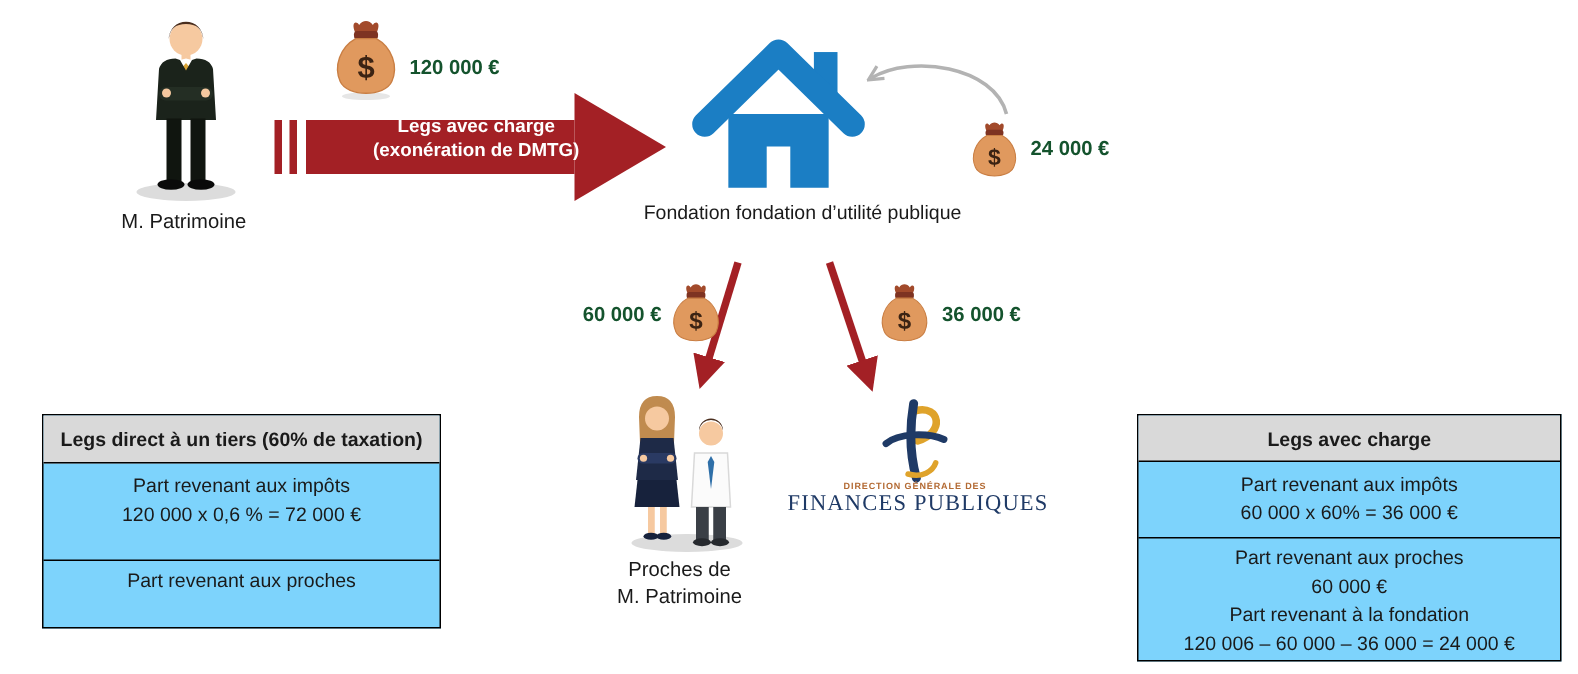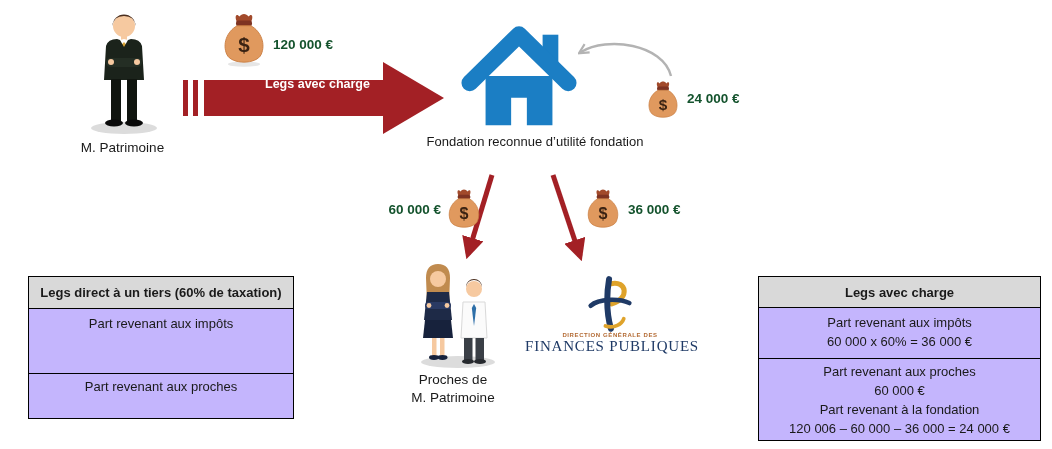--- a/index.html
+++ b/index.html
@@ -3,21 +3,21 @@
 <meta charset="utf-8">
 <style>
   html,body{margin:0;padding:0;background:#ffffff;}
   .stage{position:relative;width:1052px;height:449px;background:#ffffff;overflow:hidden;
          font-family:"Liberation Sans",sans-serif;color:#1a1a1a;}
   .abs{position:absolute;}
   .cap{font-size:13.5px;line-height:18px;text-align:center;color:#1a1a1a;}
   .amt{font-size:13.5px;font-weight:600;color:#14532d;white-space:nowrap;}
   .arrow-label{color:#ffffff;font-weight:bold;font-size:12.5px;line-height:16px;text-align:center;}
   
-  .tbl{border:1.6px solid #000;background:#c4b5fd;box-sizing:border-box;}
+  .tbl{border:1.6px solid #000;background:#7dd3fc;box-sizing:border-box;}
   .tbl .hdr{background:#D9D9D9;border-bottom:1.6px solid #000;font-weight:bold;font-size:13px;
             display:flex;align-items:center;justify-content:center;text-align:center;box-sizing:border-box;}
   .tbl .row{border-bottom:1.6px solid #000;font-size:13px;line-height:19px;text-align:center;
             box-sizing:border-box;padding-top:5px;}
   .tbl .row:last-child{border-bottom:none;}
   
   .dgfip-small{font-size:6px;font-weight:bold;letter-spacing:0.6px;color:#B36A33;text-align:center;white-space:nowrap;}
   .dgfip-big{font-family:"Liberation Serif",serif;font-size:15px;letter-spacing:0.8px;color:#1F3A66;
              text-align:center;white-space:nowrap;}
 </style>
@@ -54,20 +54,21 @@
   <div class="abs amt" style="left:273px;top:37px;">120 000 €</div>
 
   <svg class="abs" style="left:180px;top:58px;" width="267" height="78" viewBox="0 0 267 78">
     <rect x="3" y="22" width="5" height="36" fill="#A32025"></rect>
     <rect x="13" y="22" width="5" height="36" fill="#A32025"></rect>
     <rect x="24" y="22" width="179" height="36" fill="#A32025"></rect>
     <polygon points="203,4 264,40 203,76" fill="#A32025"></polygon>
   </svg>
   <div class="abs arrow-label" style="left:205px;top:76px;width:225px;">
     <div>Legs avec charge</div>
+    <div>(exonération de DMTG)</div>
   </div>
 
   <svg class="abs" style="left:460px;top:20px;" width="118" height="112" viewBox="0 0 120 112">
     <rect x="84" y="14" width="16" height="30" fill="#1B7EC4"></rect>
     <path d="M10,63 L60,14 L110,63" stroke="#1B7EC4" stroke-width="17" fill="none" stroke-linecap="round" stroke-linejoin="round"></path>
     <path d="M26,56 L94,56 L94,106 L68,106 L68,78 L52,78 L52,106 L26,106 Z" fill="#1B7EC4"></path>
   </svg>
 
   <svg class="abs" style="left:573px;top:34px;" width="102" height="46" viewBox="0 0 102 46">
     <defs>
@@ -80,21 +81,21 @@
 
   <svg class="abs" style="left:646px;top:80px;" width="34" height="41" viewBox="0 0 40 48">
     <path d="M14,9 C11,3 14,1 16,4 C18,1 22,1 24,4 C26,1 29,3 26,9 Z" fill="#A24A2B"></path>
     <rect x="13" y="7.5" width="14" height="5" rx="2" fill="#7E3322"></rect>
     <path d="M14,12 C5,17 1,28 5,37 C9,46 31,46 35,37 C39,28 35,17 26,12 Z" fill="#E0995E" stroke="#C97E43" stroke-width="0.8"></path>
     <text x="20" y="35" font-size="18" font-weight="bold" fill="#3B2313" text-anchor="middle">$</text>
   </svg>
   <div class="abs amt" style="left:687px;top:91px;">24 000 €</div>
 
   <div class="abs" style="left:375px;top:133px;width:320px;">
-    <div class="cap" style="font-size:13px;">Fondation reconnue d’utilité fondation</div>
+    <div class="cap" style="font-size:13px;">Fondation fondation d’utilité publique</div>
   </div>
 
   <svg class="abs" style="left:430px;top:168px;" width="220" height="105" viewBox="0 0 220 105">
     <defs>
       <marker id="redhead" viewBox="0 0 10 10" refX="7.5" refY="5" markerWidth="4.4" markerHeight="4.4" orient="auto">
         <path d="M0,0 L10,5 L0,10 Z" fill="#A32025"></path>
       </marker>
     </defs>
     <line x1="62" y1="7" x2="38" y2="86" stroke="#A32025" stroke-width="5" marker-end="url(#redhead)"></line>
     <line x1="123" y1="7" x2="150" y2="88" stroke="#A32025" stroke-width="5" marker-end="url(#redhead)"></line>
@@ -139,35 +140,36 @@
     <rect x="56" y="76" width="8.5" height="22" fill="#3A3F46"></rect>
     <rect x="67.5" y="76" width="8.5" height="22" fill="#3A3F46"></rect>
     <ellipse cx="60" cy="99.5" rx="6" ry="2.6" fill="#26292e"></ellipse>
     <ellipse cx="72" cy="99.5" rx="6" ry="2.6" fill="#26292e"></ellipse>
   </svg>
   <div class="abs" style="left:392px;top:371px;width:122px;">
     <div class="cap">Proches de</div>
     <div class="cap">M. Patrimoine</div>
   </div>
 
-  <div class="abs" style="left:525px;top:274px;width:170px;">
+  <div class="abs" style="left:525px;top:264px;width:170px;">
     <svg style="display:block;margin:0 auto;" width="46" height="58" viewBox="0 0 50 60">
       <path d="M26,9 C43,5 47,25 27,31" stroke="#DFA32B" stroke-width="5.5" fill="none" stroke-linecap="round"></path>
       <path d="M24,4 C21,22 21,40 26,58" stroke="#1F3A66" stroke-width="6.5" fill="none" stroke-linecap="round"></path>
       <path d="M4,33 C13,25 35,25 46,30" stroke="#1F3A66" stroke-width="5" fill="none" stroke-linecap="round"></path>
       <path d="M20,55 C30,58 38,53 40,47" stroke="#DFA32B" stroke-width="4" fill="none" stroke-linecap="round"></path>
     </svg>
     <div class="dgfip-small">DIRECTION GÉNÉRALE DES</div>
     <div class="dgfip-big">FINANCES PUBLIQUES</div>
   </div>
 
   <div class="abs tbl" style="left:28px;top:276px;width:266px;">
     <div class="hdr" style="height:32px;">Legs direct à un tiers (60% de taxation)</div>
     <div class="row" style="height:65px;">
       <div>Part revenant aux impôts</div>
+      <div>120 000 x 0,6 % = 72 000 €</div>
     </div>
     <div class="row" style="height:44px;padding-top:3px;">
       <div>Part revenant aux proches</div>
     </div>
   </div>
 
   <div class="abs tbl" style="left:758px;top:276px;width:283px;">
     <div class="hdr" style="height:31px;">Legs avec charge</div>
     <div class="row" style="height:51px;padding-top:5px;">
       <div>Part revenant aux impôts</div>

